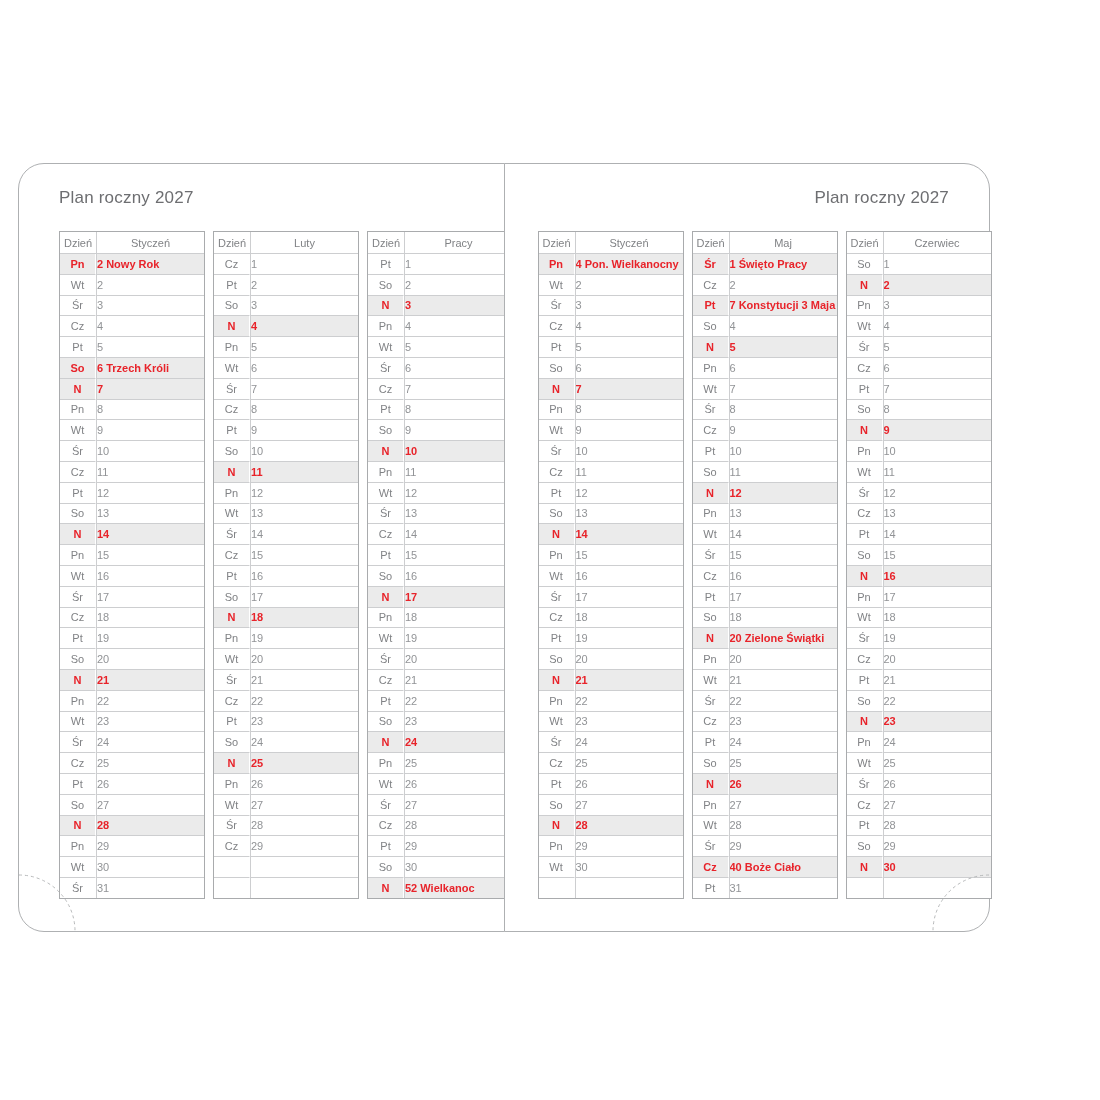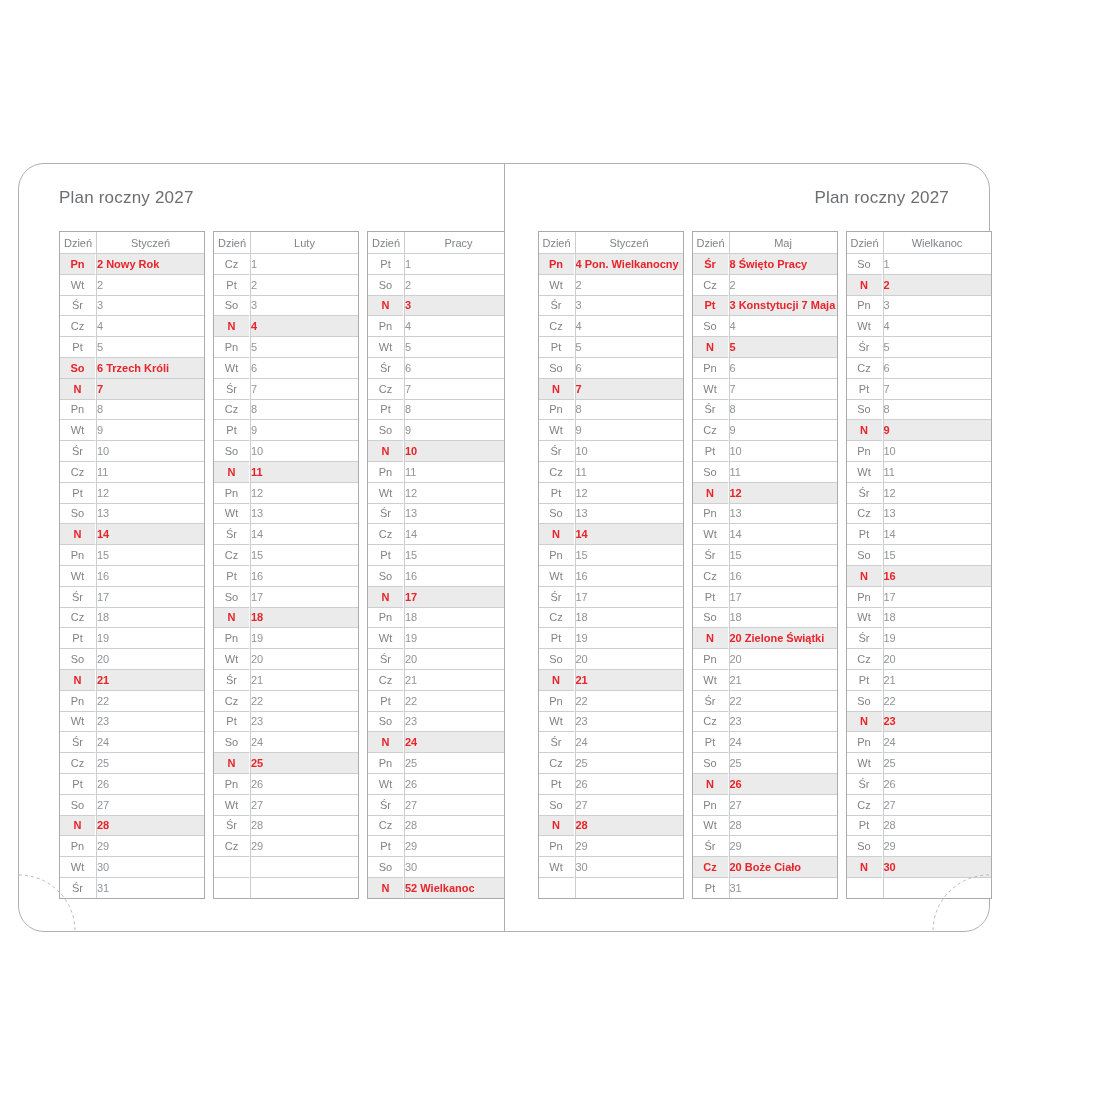--- a/index.html
+++ b/index.html
@@ -735,31 +735,31 @@
   <table class="month">
     <thead>
       <tr>
         <th class="dow">Dzień</th>
         <th class="mname">Maj</th>
       </tr>
     </thead>
     <tbody>
   <tr class="hol">
     <td class="dow">Śr</td>
-    <td class="num">8 Święto Pracy</td>
+    <td class="num">1 Święto Pracy</td>
   </tr>
 
   <tr>
     <td class="dow">Cz</td>
     <td class="num">2</td>
   </tr>
 
   <tr class="hol">
     <td class="dow">Pt</td>
-    <td class="num">3 Konstytucji 7 Maja</td>
+    <td class="num">7 Konstytucji 3 Maja</td>
   </tr>
 
   <tr>
     <td class="dow">So</td>
     <td class="num">4</td>
   </tr>
 
   <tr class="hol">
     <td class="dow">N</td>
     <td class="num">5</td>
@@ -880,35 +880,35 @@
     <td class="num">28</td>
   </tr>
 
   <tr>
     <td class="dow">Śr</td>
     <td class="num">29</td>
   </tr>
 
   <tr class="hol">
     <td class="dow">Cz</td>
-    <td class="num">20 Boże Ciało</td>
+    <td class="num">40 Boże Ciało</td>
   </tr>
 
   <tr>
     <td class="dow">Pt</td>
     <td class="num">31</td>
   </tr>
 </tbody>
   </table>
 
   <table class="month">
     <thead>
       <tr>
         <th class="dow">Dzień</th>
-        <th class="mname">Wielkanoc</th>
+        <th class="mname">Czerwiec</th>
       </tr>
     </thead>
     <tbody>
   <tr>
     <td class="dow">So</td>
     <td class="num">1</td>
   </tr>
 
   <tr class="hol">
     <td class="dow">N</td>

